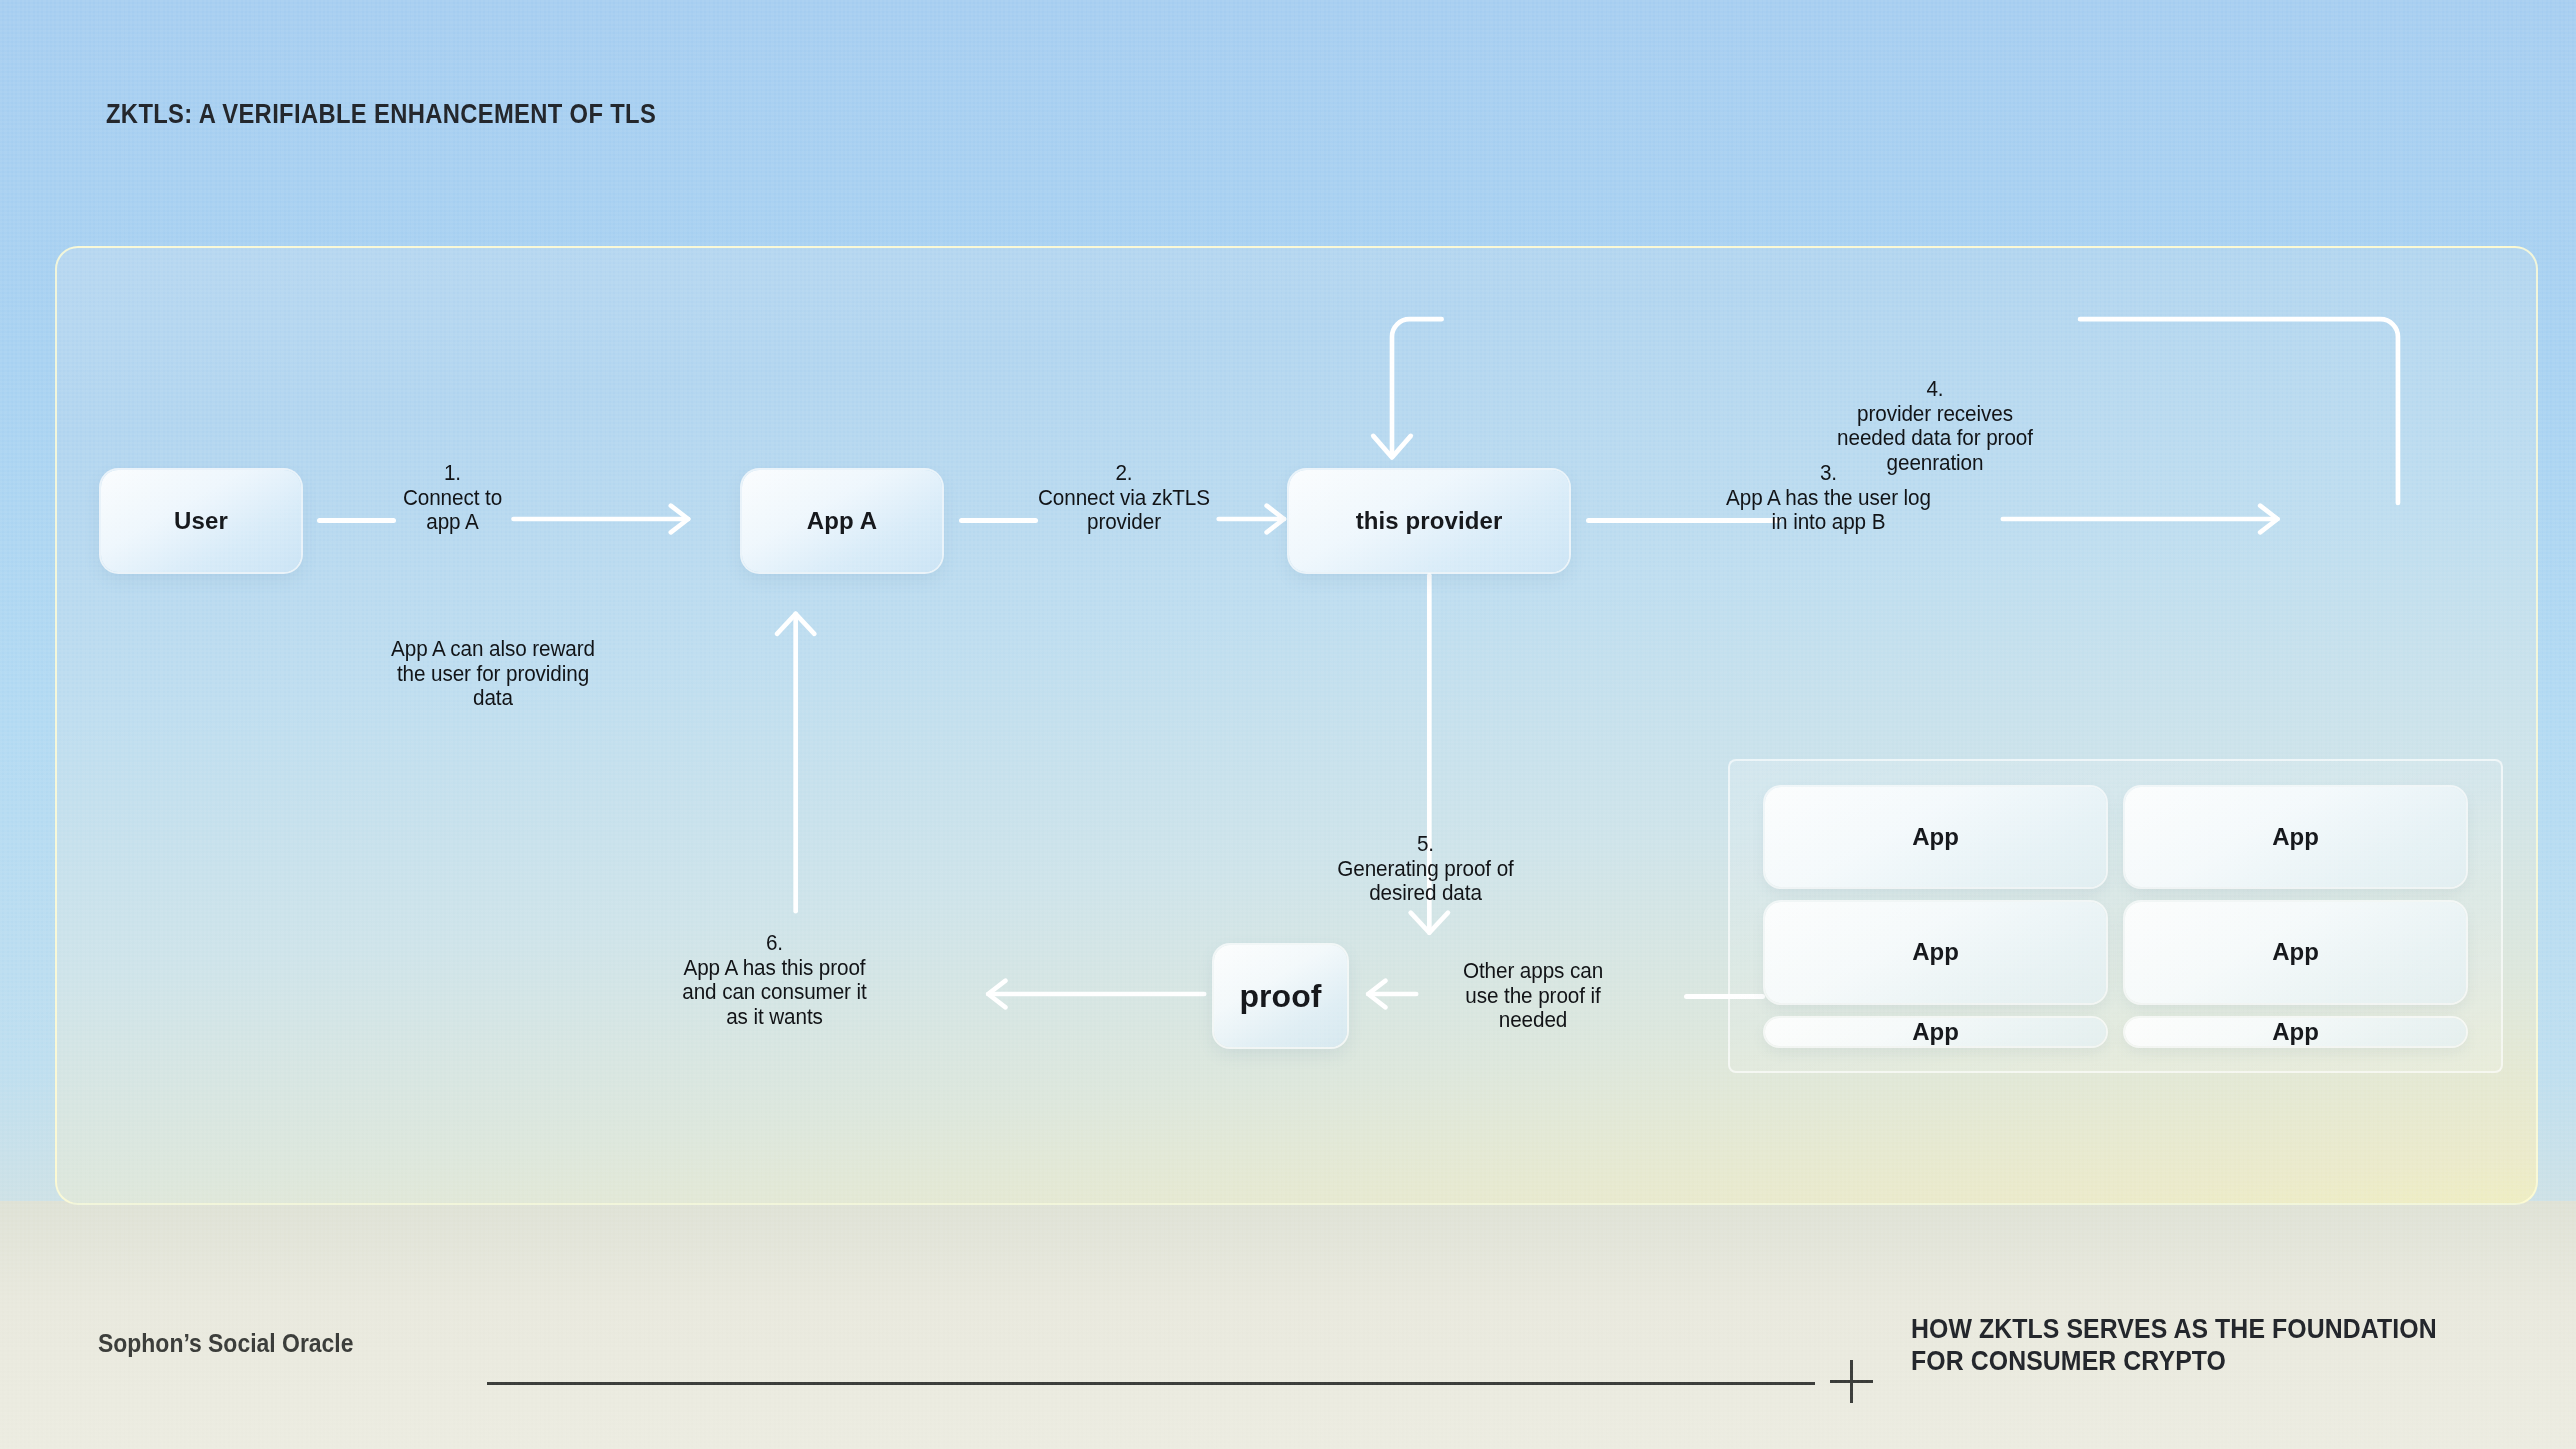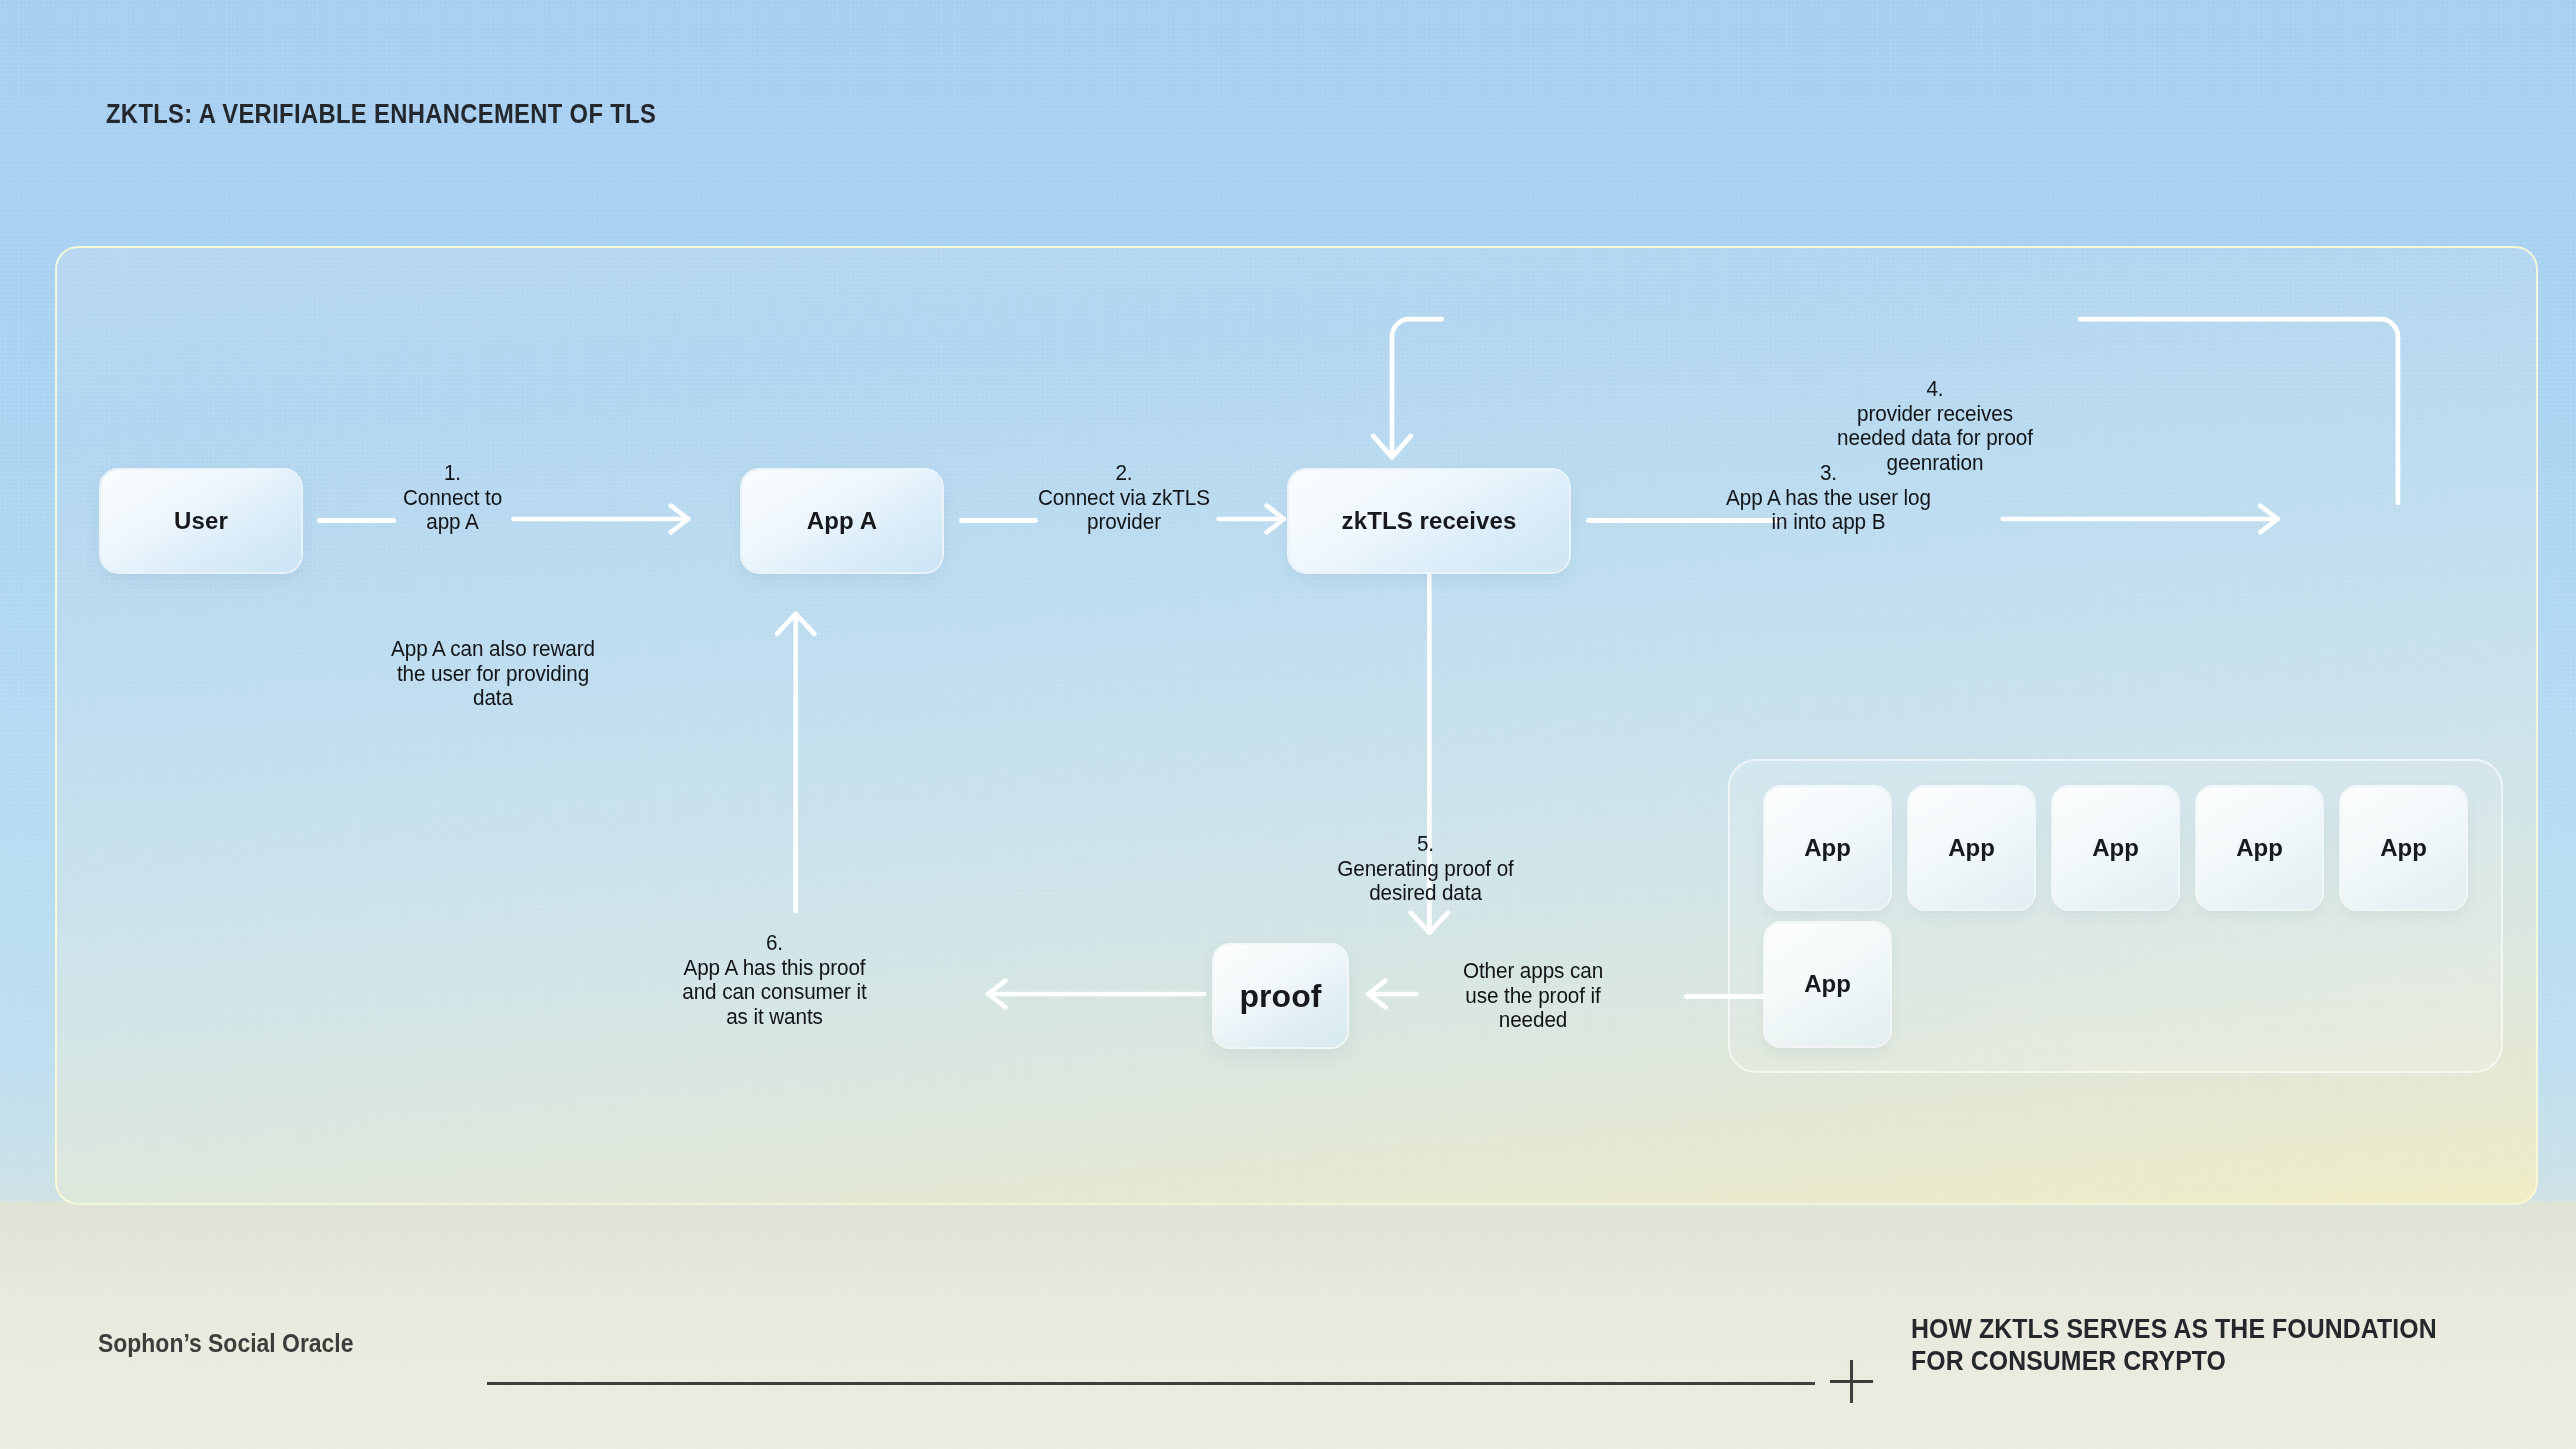--- a/index.html
+++ b/index.html
@@ -162,28 +162,28 @@
     stroke-linejoin: round;
   }
 
   
   .apps-panel {
     position: absolute;
     left: 1671px;
     top: 511px;
     width: 775px;
     height: 314px;
-    border-radius: 28px;
+    border-radius: 8px;
     border: 2px solid rgba(255,255,255,.62);
     background: linear-gradient(160deg,
         rgba(255,255,255,.16) 0%,
         rgba(255,255,255,.10) 50%,
         rgba(255,255,255,.18) 100%);
     display: grid;
-    grid-template-columns: repeat(5, 1fr);
+    grid-template-columns: repeat(2, 1fr);
     grid-template-rows: repeat(2, 1fr);
     gap: 14.8px 19px;
     padding: 25.5px 35px;
   }
 
   .app-card {
     border-radius: 16px;
     background: linear-gradient(150deg,
         rgba(255,255,255,.92) 0%,
         rgba(250,253,255,.84) 40%,
@@ -315,21 +315,21 @@
       <polyline points="0,54 28,24 56,54"></polyline>
     </svg>
 
     <div class="node user">
       <span>User</span>
     </div>
     <div class="node app-a">
       <span>App A</span>
     </div>
     <div class="node provider">
-      <span>zkTLS receives</span>
+      <span>this provider</span>
     </div>
     <div class="node proof">
       <span>proof</span>
     </div>
 
     <div class="elabel lbl-1">1.
 Connect to
 app A</div>
     <div class="elabel lbl-2">2.
 Connect via zkTLS

